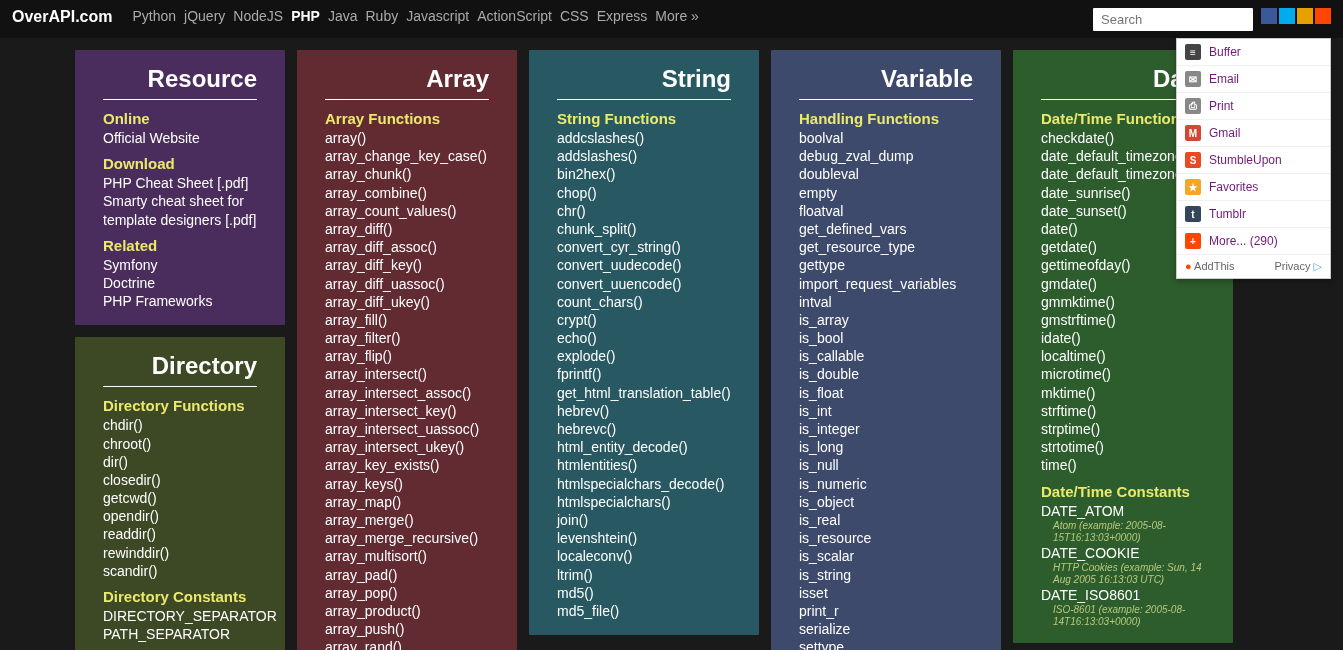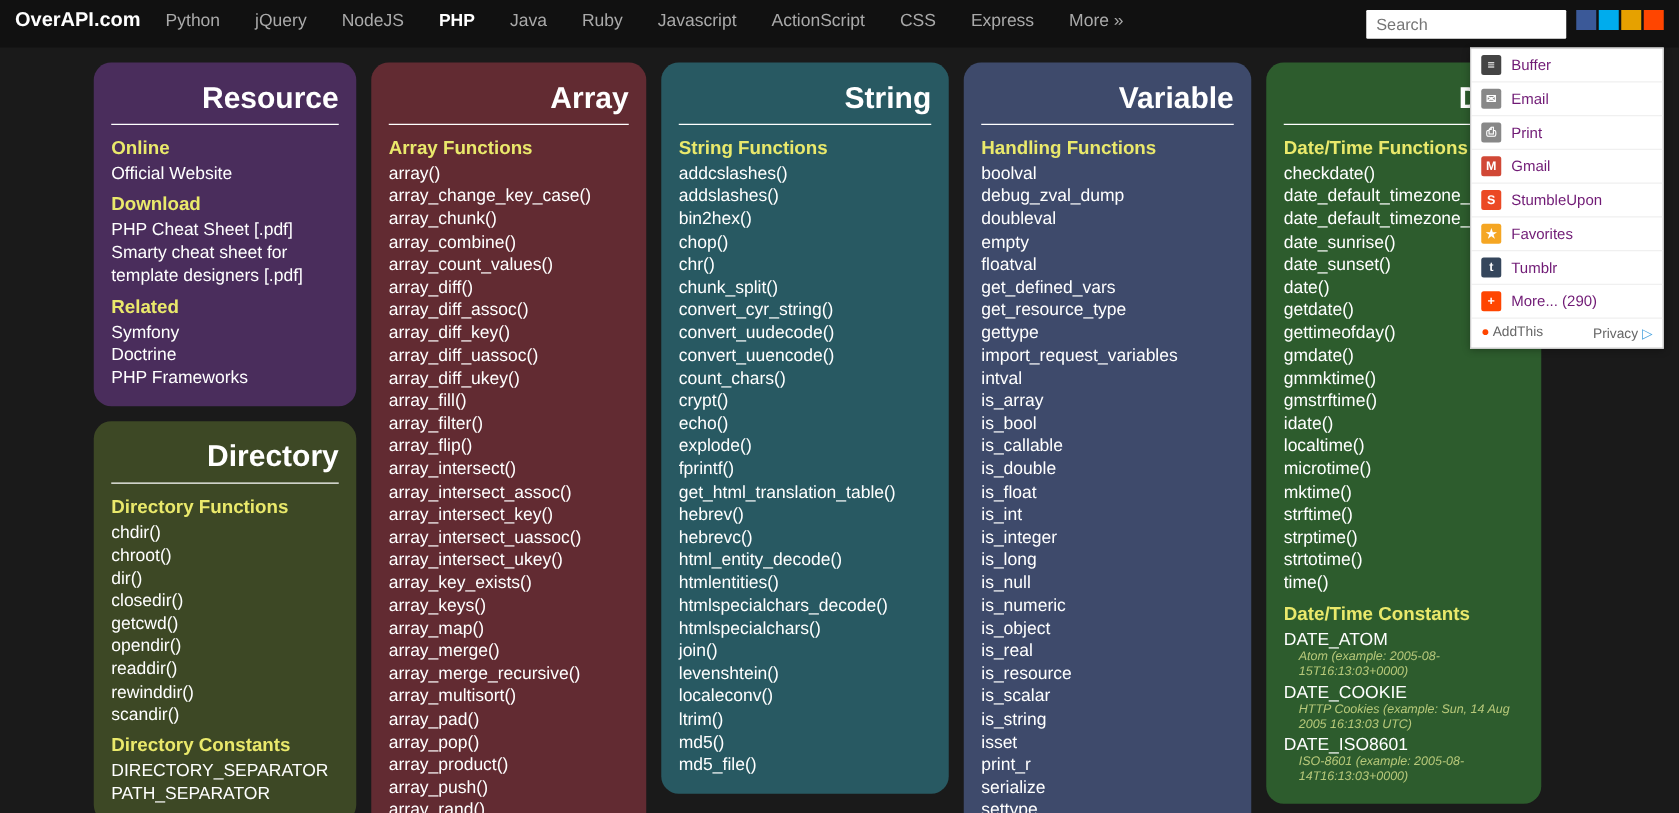--- a/index.html
+++ b/index.html
@@ -1,28 +1,28 @@
 <!DOCTYPE html>
 <html><head>
 <meta charset="utf-8">
 <style>
 *{margin:0;padding:0;box-sizing:border-box}
 body{background:#1a1a1a;font-family:Arial,Helvetica,sans-serif;font-size:14px;color:#fff;overflow-x:hidden}
 .header{background:#111;display:flex;align-items:flex-start;padding:8px 12px;height:38px}
 .logo{color:#fff;font-weight:bold;font-size:16px;margin-right:20px;cursor:pointer}
-.nav{display:flex;gap:28px;flex:1}
+.nav{display:flex;gap:8px;flex:1}
 .nav a{color:#aaa;text-decoration:none;font-size:14px;cursor:pointer}
 .nav a.active{color:#fff;font-weight:bold}
 .search{background:#fff;border:none;border-radius:1px;padding:4px 8px;width:160px;font-size:13px}
 .social{display:flex;gap:2px;margin-left:8px}
 .social div{width:16px;height:16px;cursor:pointer}
 .sb-fb{background:#3b5998}.sb-tw{background:#00aced}.sb-wb{background:#e6a100}.sb-pl{background:#ff4500}
 .columns{display:flex;gap:12px;padding:12px 75px 0 75px;align-items:flex-start}
 .col{display:flex;flex-direction:column;gap:12px;flex:1}
-.card{border-radius:14px;padding:15px 14px}
+.card{border-radius:1px;padding:15px 28px}
 .c-purple{background:#4a2d5c}
 .c-olive{background:#3d4825}
 .c-maroon{background:#622b32}
 .c-teal{background:#285962}
 .c-slate{background:#3e4a6b}
 .c-green{background:#2d5c2d}
 .title{font-size:24px;font-weight:bold;text-align:right;border-bottom:1px solid #fff;padding-bottom:6px;margin-bottom:10px}
 .sub{color:#eae96b;font-weight:bold;font-size:15px;margin-top:8px;margin-bottom:2px}
 .sub:first-of-type{margin-top:0}
 .item{color:#fff;font-size:14px;line-height:1.3;cursor:pointer;display:block}

